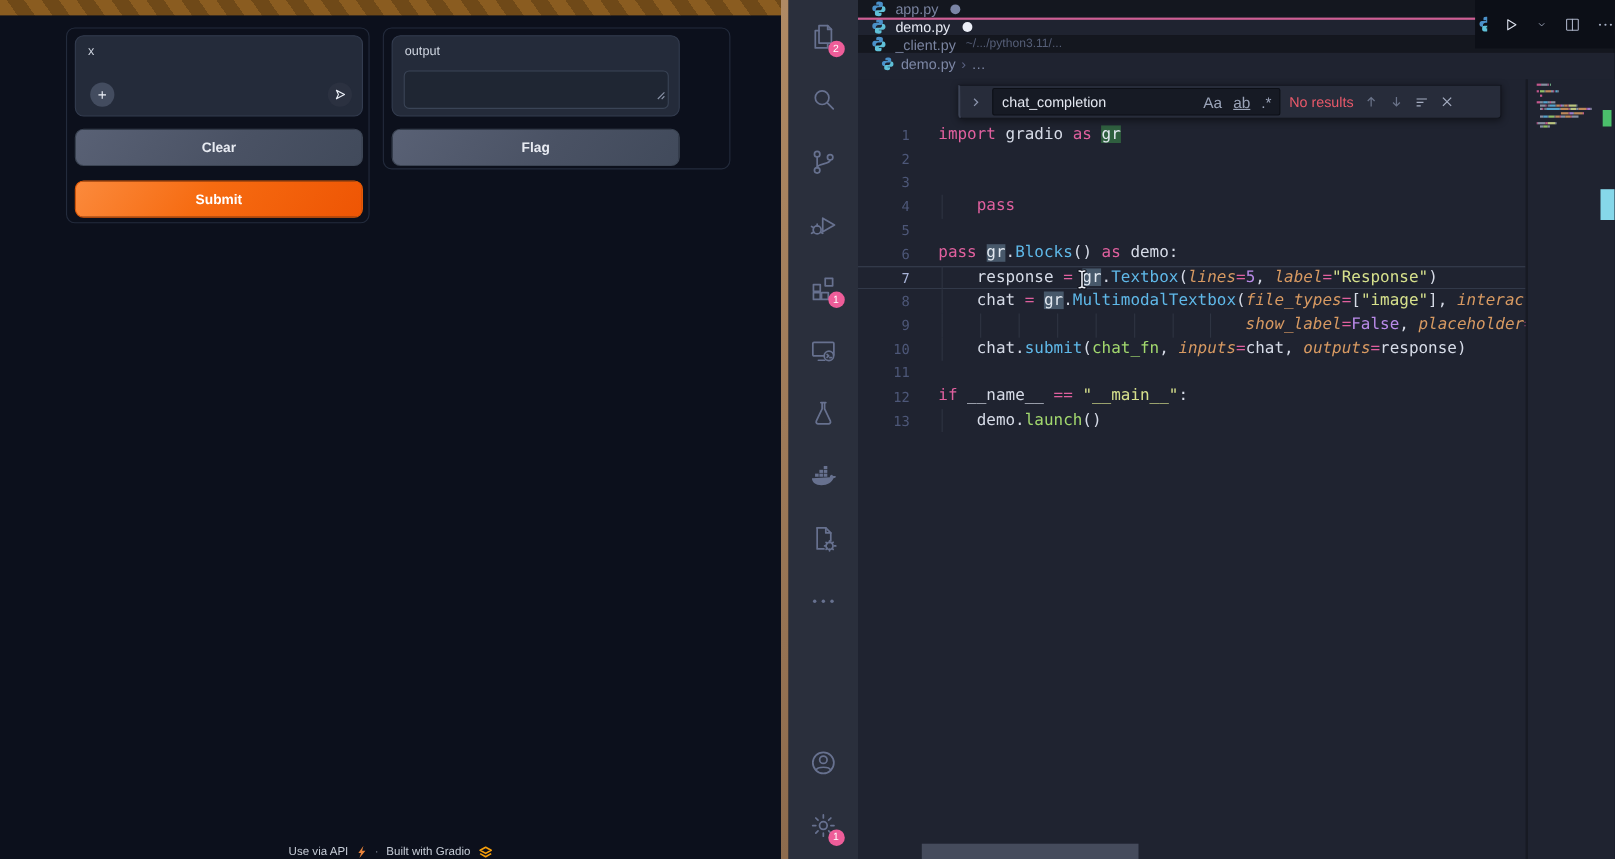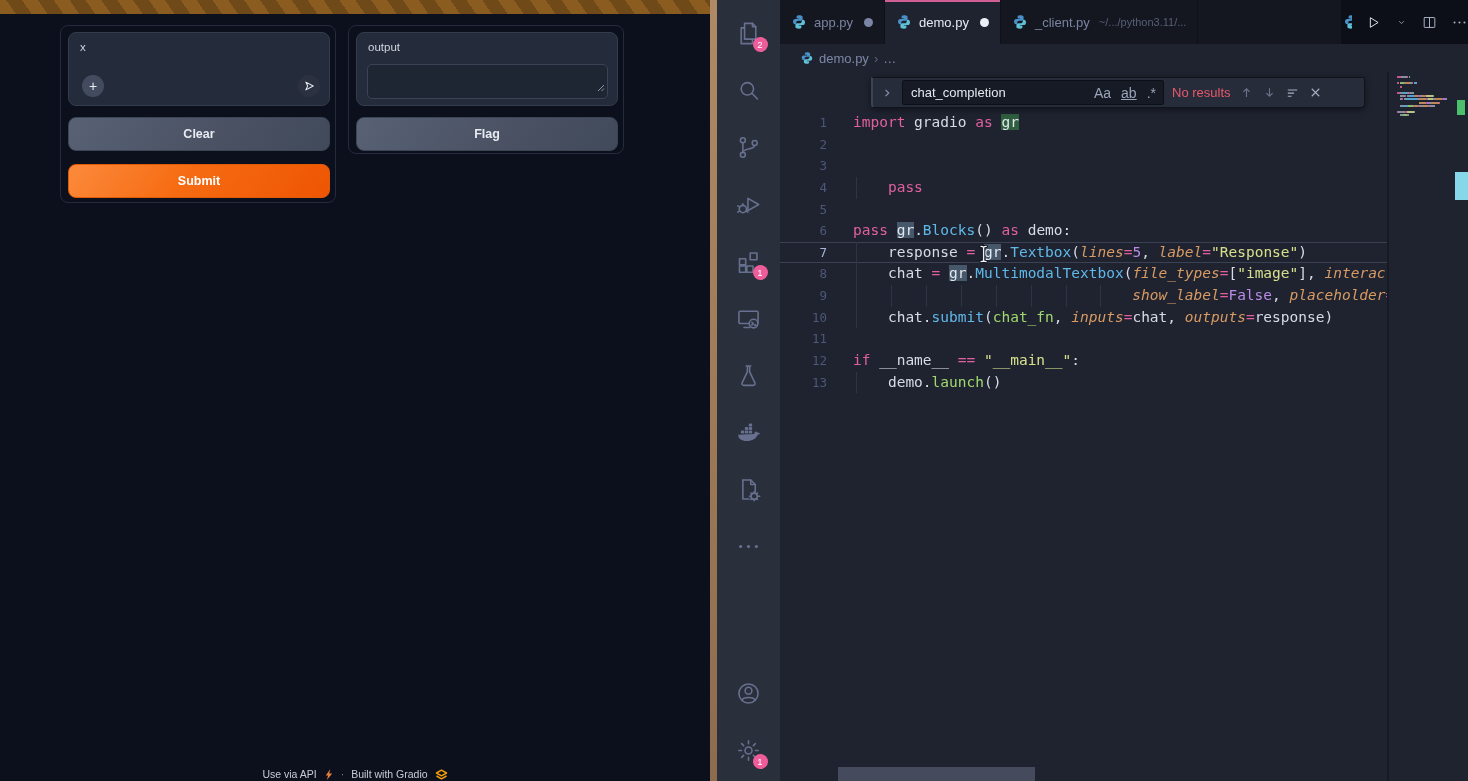--- a/index.html
+++ b/index.html
@@ -39,21 +39,21 @@
   .activitybar{position:absolute;left:0;top:0;width:63px;height:781px;background:#2a2f3c;
     display:flex;flex-direction:column;align-items:center;padding-top:8px;gap:7px;}
   .ab-item{position:relative;width:50px;height:50px;display:flex;align-items:center;justify-content:center;
     color:#67718f;cursor:pointer;}
   .ab-item svg{width:27px;height:27px;}
   .ab-badge{position:absolute;left:29px;top:29px;width:15px;height:15px;border-radius:50%;
     background:var(--badge-pink,#ee5d99);color:#fff;font-size:9.5px;display:flex;align-items:center;justify-content:center;}
   .ab-bottom{position:absolute;left:0;bottom:6px;width:63px;display:flex;flex-direction:column;align-items:center;gap:7px;}
 
   .editor-area{position:absolute;left:63px;top:0;width:688px;height:781px;background:#1f2330;}
-  .tabbar{position:absolute;left:0;top:0;width:688px;height:44px;background:#14171f;display:flex;}
+  .tabbar{position:absolute;left:0;top:0;width:688px;height:44px;background:#14171f;display:flex;flex-direction:column;}
   .tab{position:relative;height:44px;display:flex;align-items:center;gap:7px;padding:0 11px;
     font-size:13px;color:#7a84a0;background:#14171f;border-right:1px solid #0e1117;cursor:pointer;}
   .tab .pyico{width:16px;height:16px;flex:0 0 auto;}
   .tab .mod-dot{width:9px;height:9px;border-radius:50%;margin-left:4px;}
   .tab .mod-dot.dim{background:#7b85a6;}
   .tab .mod-dot.white{background:#eceff7;}
   .tab.active{background:#1f2330;color:#e6e9f3;}
   .tab.active::before{content:"";position:absolute;left:0;top:0;right:0;height:2px;background:var(--accent-pink,#cf5f94);}
   .tab .desc{font-size:11px;color:#565f78;margin-left:2px;}
   .tab-actions{position:absolute;right:0;top:0;height:44px;width:127px;background:#0c0f17;
@@ -139,21 +139,21 @@
         </div>
       </div>
       <div class="gr-btn" style="top:91px;">
           <span>Clear</span>
         </div>
       <div class="gr-btn primary" style="top:138px;">
           <span>Submit</span>
         </div>
     </div>
 
-    <div class="gr-panel" style="left:348px;top:25px;width:276px;height:129px;">
+    <div class="gr-panel" style="left:348px;top:25px;width:316px;height:129px;">
       <div class="gr-block" style="left:7px;top:6px;width:262px;height:74px;">
         <div class="gr-label">output</div>
         <div class="gr-textarea">
           <span class="resize-h">
             <svg width="10" height="10" viewBox="0 0 10 10" fill="none" stroke="#8a93a8" stroke-width="1">
                 <path d="M9 3L3 9M9 6.5L6.5 9"></path>
               </svg>
           </span>
         </div>
       </div>

